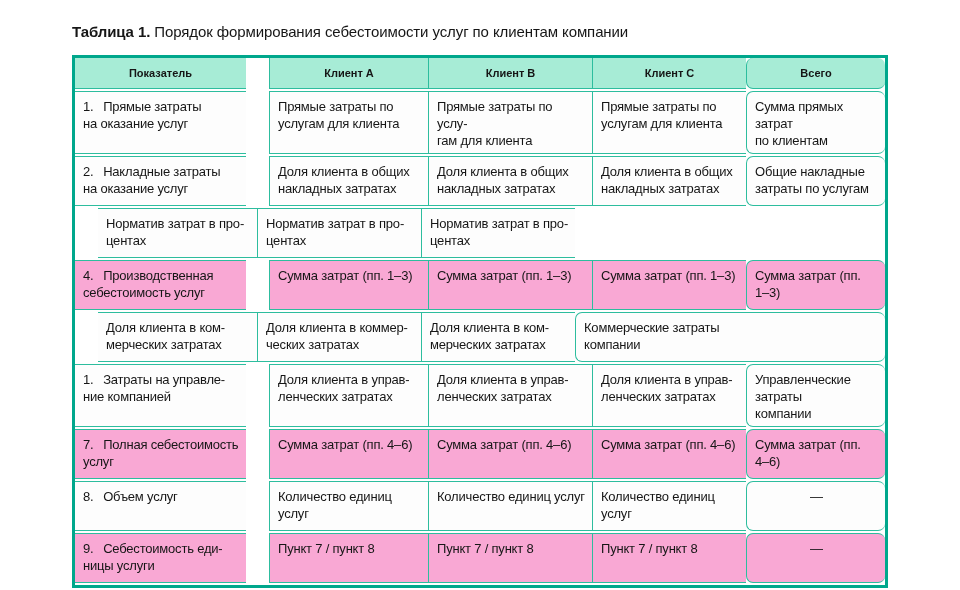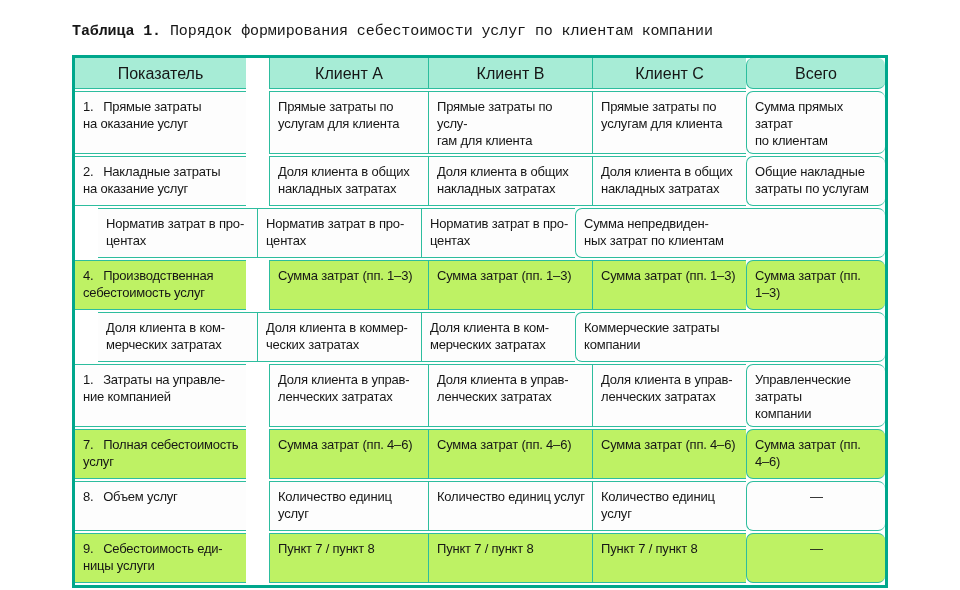--- a/index.html
+++ b/index.html
@@ -15,21 +15,20 @@
     box-sizing: border-box;
     width: 960px;
     height: 590px;
     padding: 22px 72px 0 72px;
   }
   .title {
     font-size: 15px;
     line-height: 20px;
     margin-bottom: 13px;
     letter-spacing: -0.1px;
-    font-family: Liberation Mono, monospace;
   }
   .title .title-label { font-weight: bold; }
   .tbl {
     width: 816px;
     box-sizing: border-box;
     border: 3px solid #00a78c;
     background: #ffffff;
     padding-bottom: 2px;
   }
   .row { display: flex; align-items: stretch; }
@@ -44,27 +43,27 @@
     border-bottom: 1px solid #2dbd9e;
     border-left: 1px solid #2dbd9e;
     background: #fdfdfd;
     letter-spacing: -0.2px;
   }
   .cell:first-child { border-left: none; }
   .header-row .cell {
     background: #a7ecd6;
     border-top: none;
     text-align: center;
-    font-weight: normal;
-    font-size: 16px;
+    font-weight: bold;
+    font-size: 11px;
     padding: 7px 4px 6px;
     letter-spacing: 0;
   }
   .body-row .cell { min-height: 50px; }
-  .row.hl .cell { background: #bef264; }
+  .row.hl .cell { background: #f9a8d4; }
   .c0 { flex: 0 0 171px; }
   .c1 { flex: 0 0 159px; margin-left: 23px; }
   .c2 { flex: 0 0 164px; }
   .c3 { flex: 0 0 154px; }
   .c4 { flex: 1 1 auto; border-radius: 7px; }
   .center { text-align: center; }
 </style>
 </head>
 <body>
 
@@ -111,22 +110,20 @@
 затраты по услугам</div>
     </div>
 
     <div class="row body-row">
       <div class="cell c1">Норматив затрат в про-
 центах</div>
       <div class="cell c2">Норматив затрат в про-
 центах</div>
       <div class="cell c3">Норматив затрат в про-
 центах</div>
-      <div class="cell c4">Сумма непредвиден-
-ных затрат по клиентам</div>
     </div>
 
     <div class="row body-row hl">
       <div class="cell c0">4.  Производственная
 себестоимость услуг</div>
       <div class="cell c1">Сумма затрат (пп. 1–3)</div>
       <div class="cell c2">Сумма затрат (пп. 1–3)</div>
       <div class="cell c3">Сумма затрат (пп. 1–3)</div>
       <div class="cell c4">Сумма затрат (пп. 1–3)</div>
     </div>

